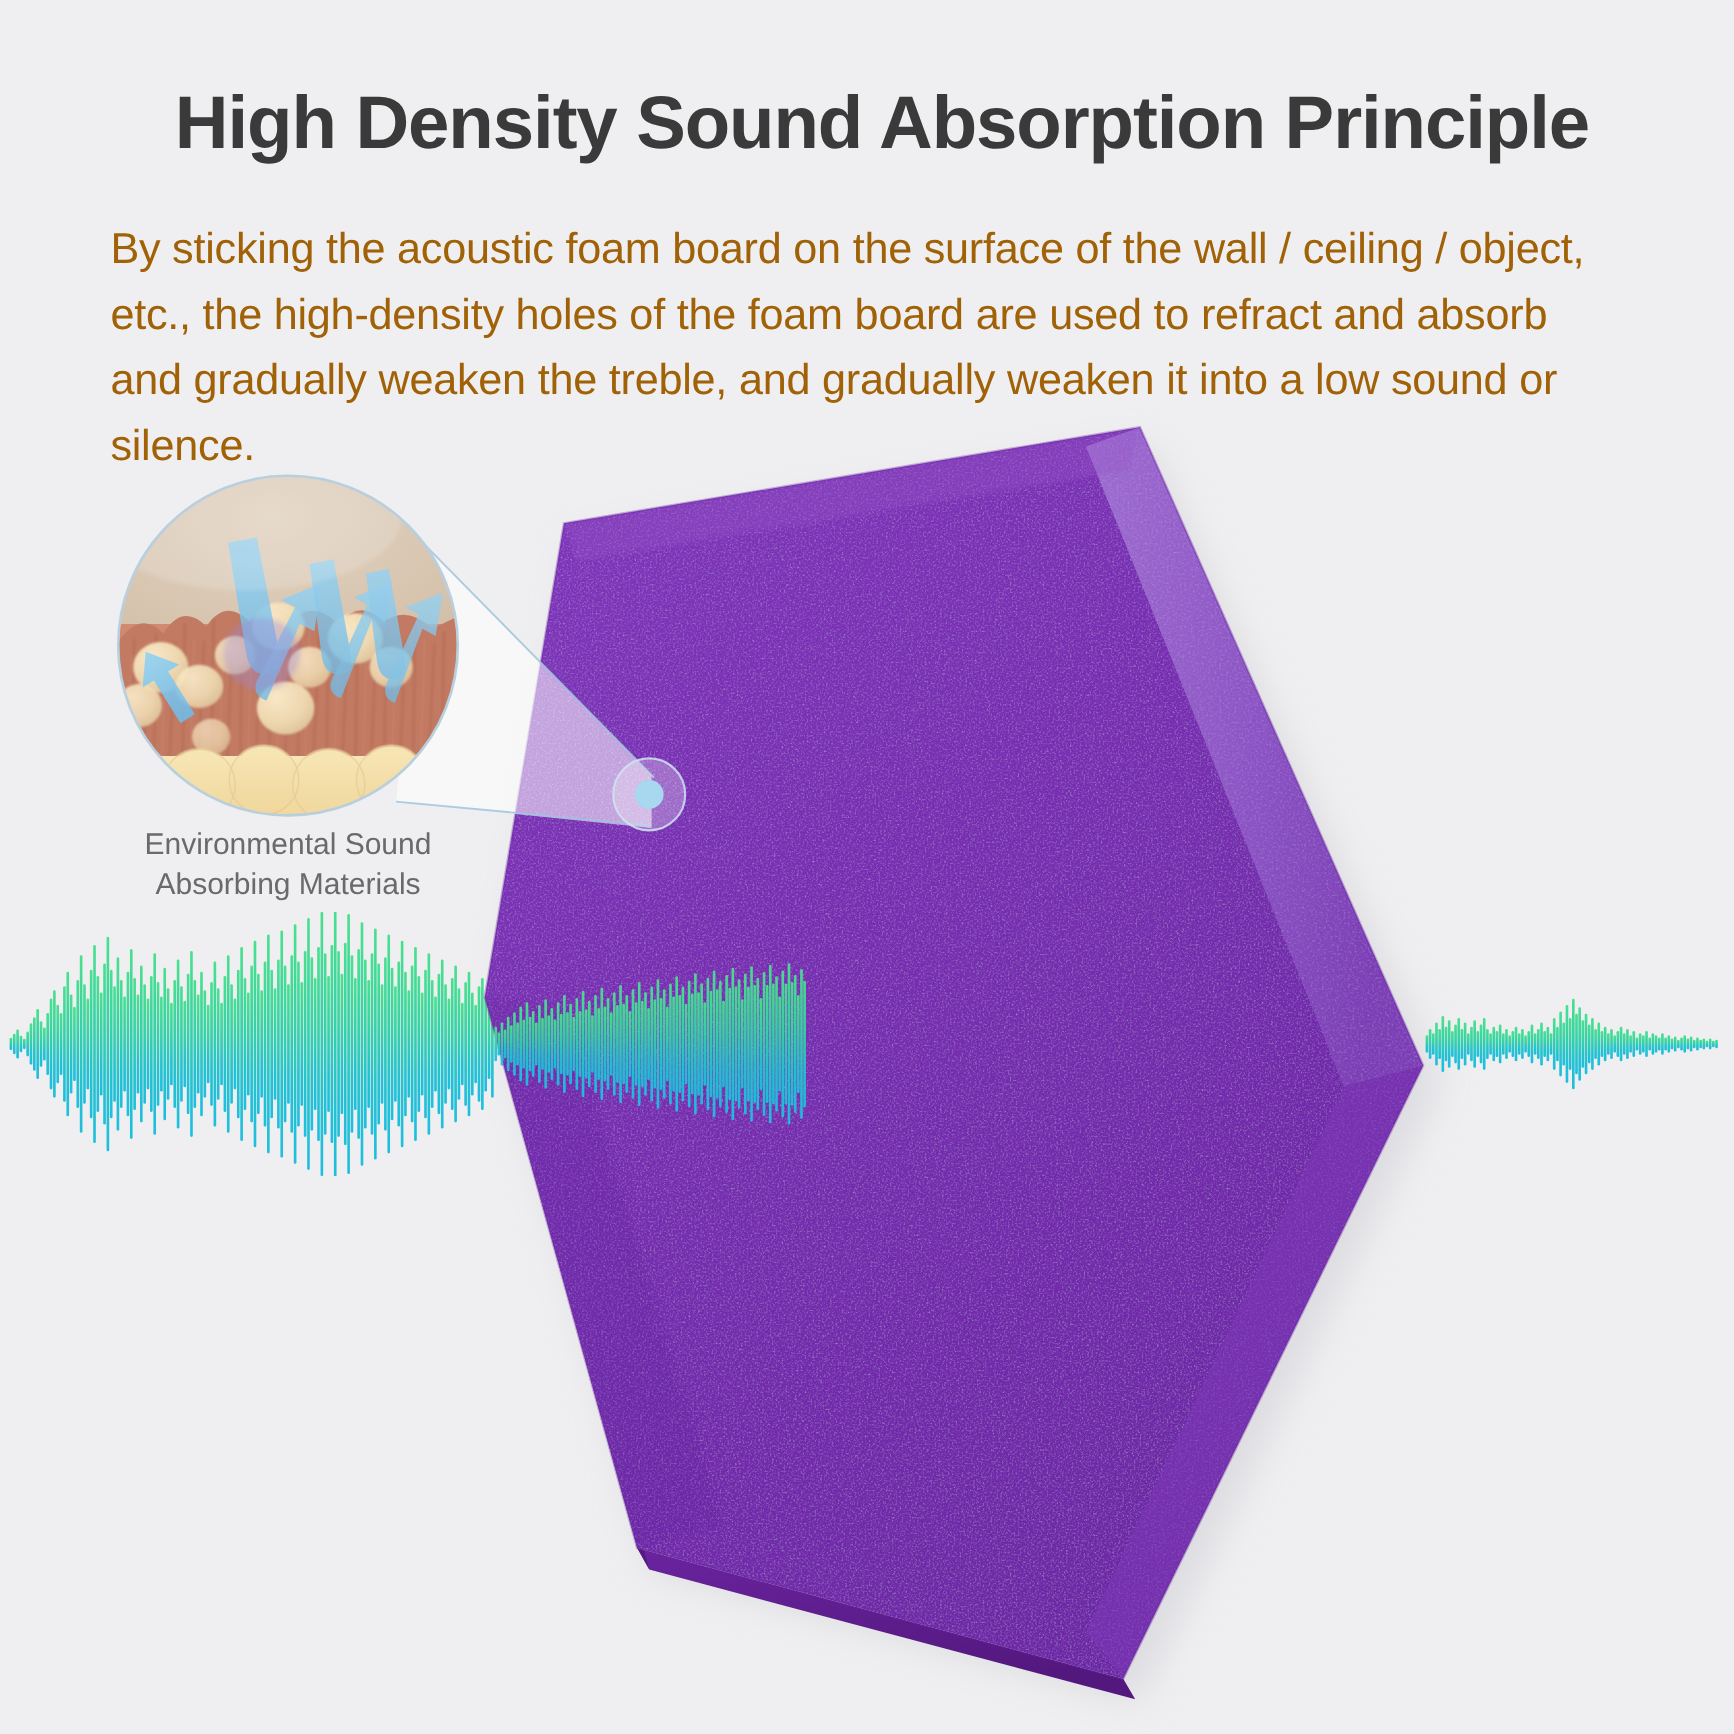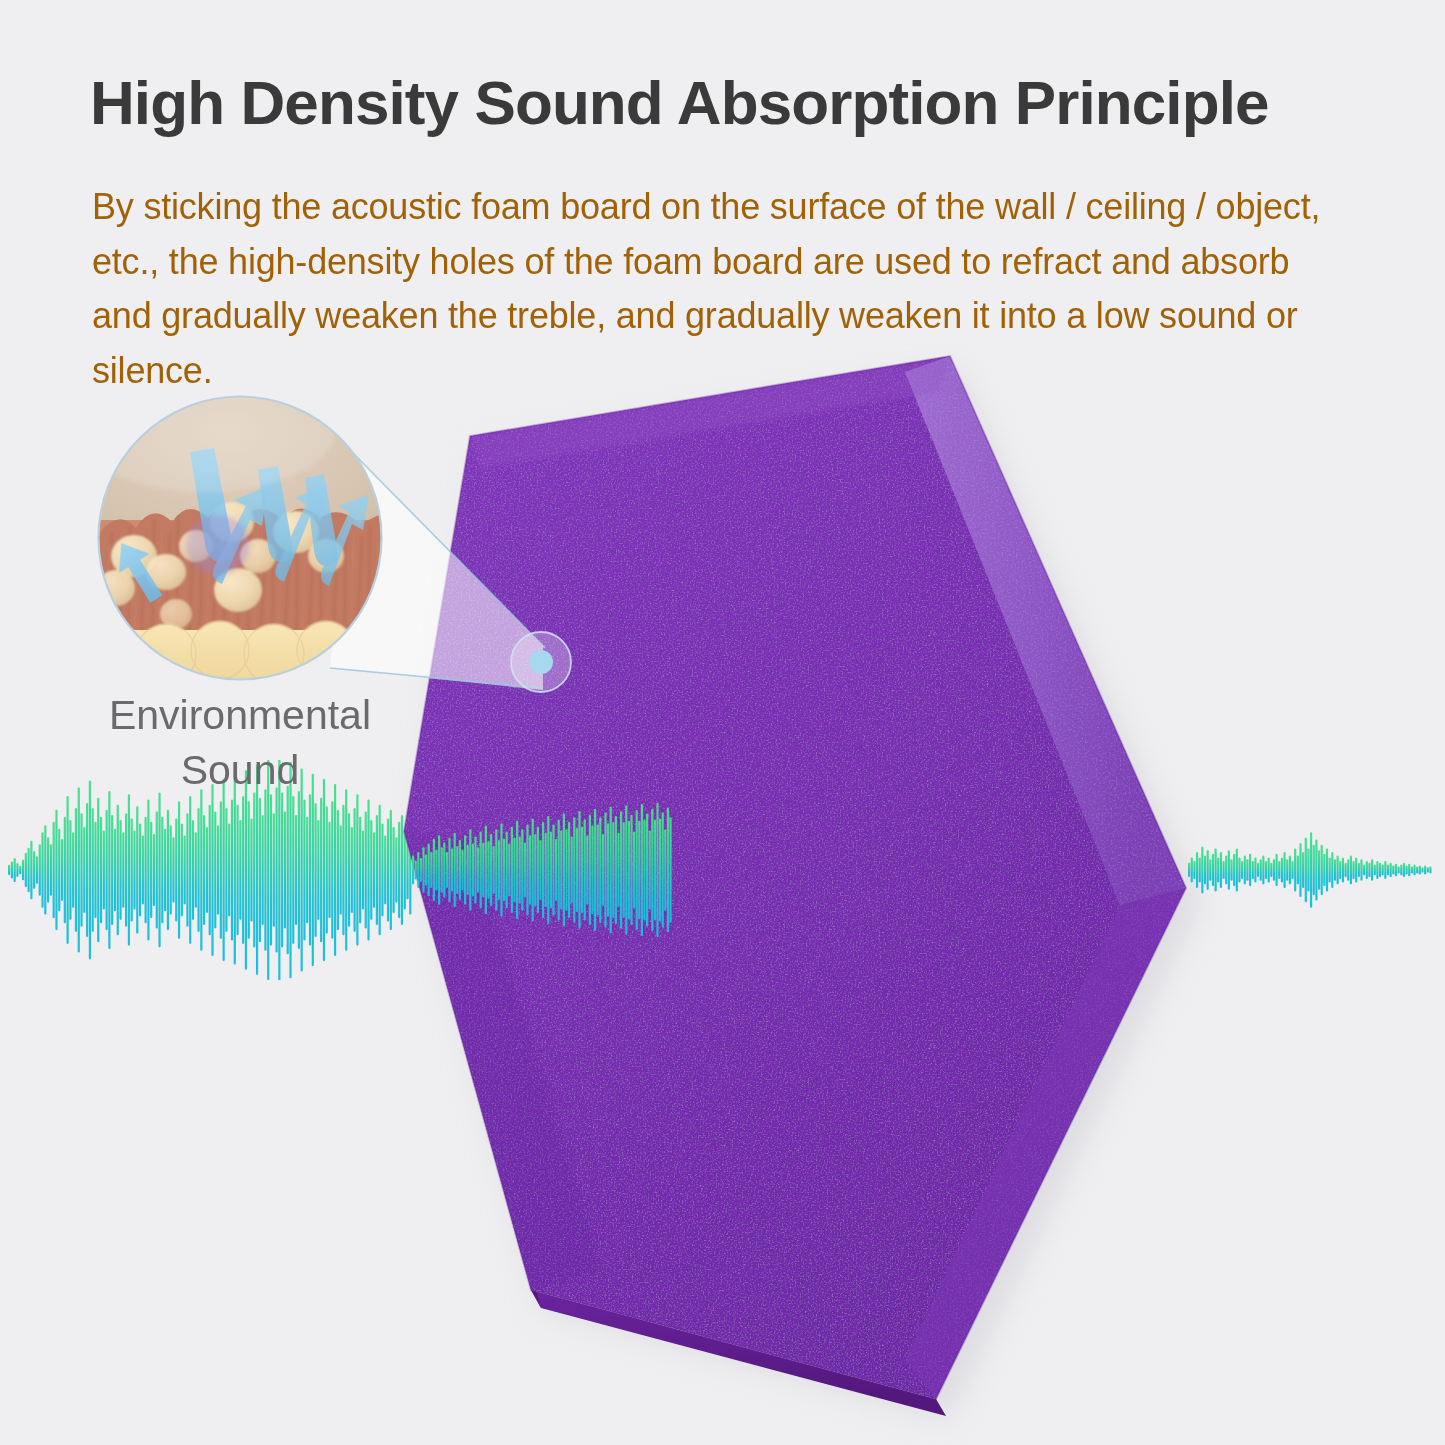--- a/index.html
+++ b/index.html
@@ -9,35 +9,35 @@
     font-family:"Liberation Sans", sans-serif;
     overflow:hidden;
     position:relative;
   }
   #stage{position:absolute;inset:0;width:1445px;height:1445px;}
 
   
   #title{
     position:absolute;left:90px;top:72px;width:1290px;
     font-size:62px;font-weight:bold;color:#3a3a3a;
-    letter-spacing:-0.9px;line-height:1.0;white-space:nowrap;
+    letter-spacing:-0.9px;line-height:1.0;white-space:nowrap;text-align:center;
   }
   #body-copy{
     position:absolute;left:92px;top:180px;width:1258px;
     font-size:36px;color:#a16207;line-height:1.52;
     letter-spacing:-0.2px;font-weight:400;
   }
 
   
   #scene{position:absolute;left:0;top:0;width:1445px;height:1445px;}
 
   
   #caption{
     position:absolute;left:60px;top:688px;width:360px;
-    text-align:center;font-size:41px;color:#6a6a6c;line-height:1.33;
+    text-align:center;font-size:25px;color:#6a6a6c;line-height:1.33;
   }
 </style>
 </head>
 <body>
 
 <div id="stage">
 
   <div id="title">High Density Sound Absorption Principle</div>
   <div id="body-copy">By sticking the acoustic foam board on the surface of the wall / ceiling / object, etc., the high-density holes of the foam board are used to refract and absorb and gradually weaken the treble, and gradually weaken it into a low sound or silence.</div>
 
@@ -618,14 +618,15 @@
         <ellipse cx="218" cy="545" rx="32" ry="30" fill="#9d86d8" opacity="0.35" filter="url(#softBlur)"></ellipse>
 
         <ellipse cx="205" cy="430" rx="130" ry="62" fill="#ffffff" opacity="0.16" filter="url(#softBlur)"></ellipse>
       </g>
       <circle cx="240" cy="538" r="141.5" fill="none" stroke="#b9cfde" stroke-width="2.2"></circle>
     </g>
   </svg>
 
   <div id="caption">
     <div>Environmental Sound</div>
+    <div>Absorbing Materials</div>
   </div>
 </div>
 
 </body></html>

